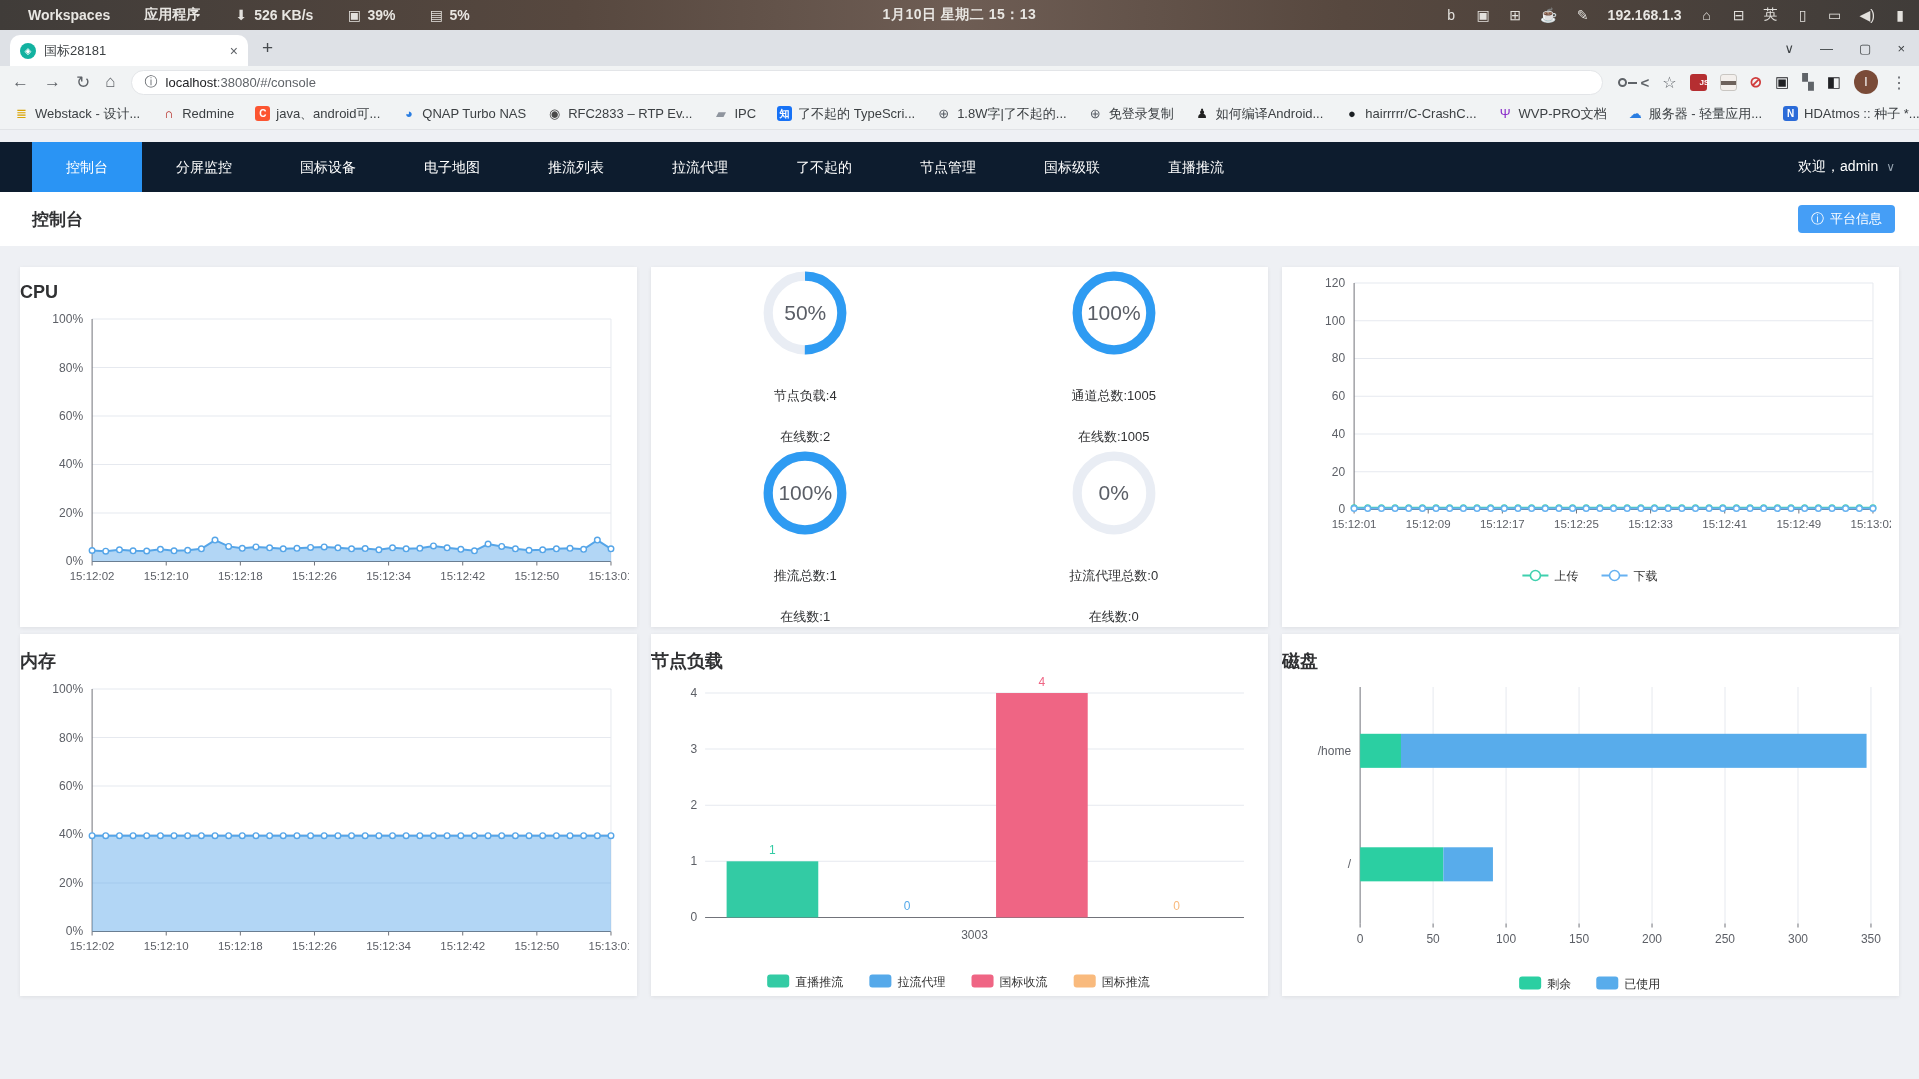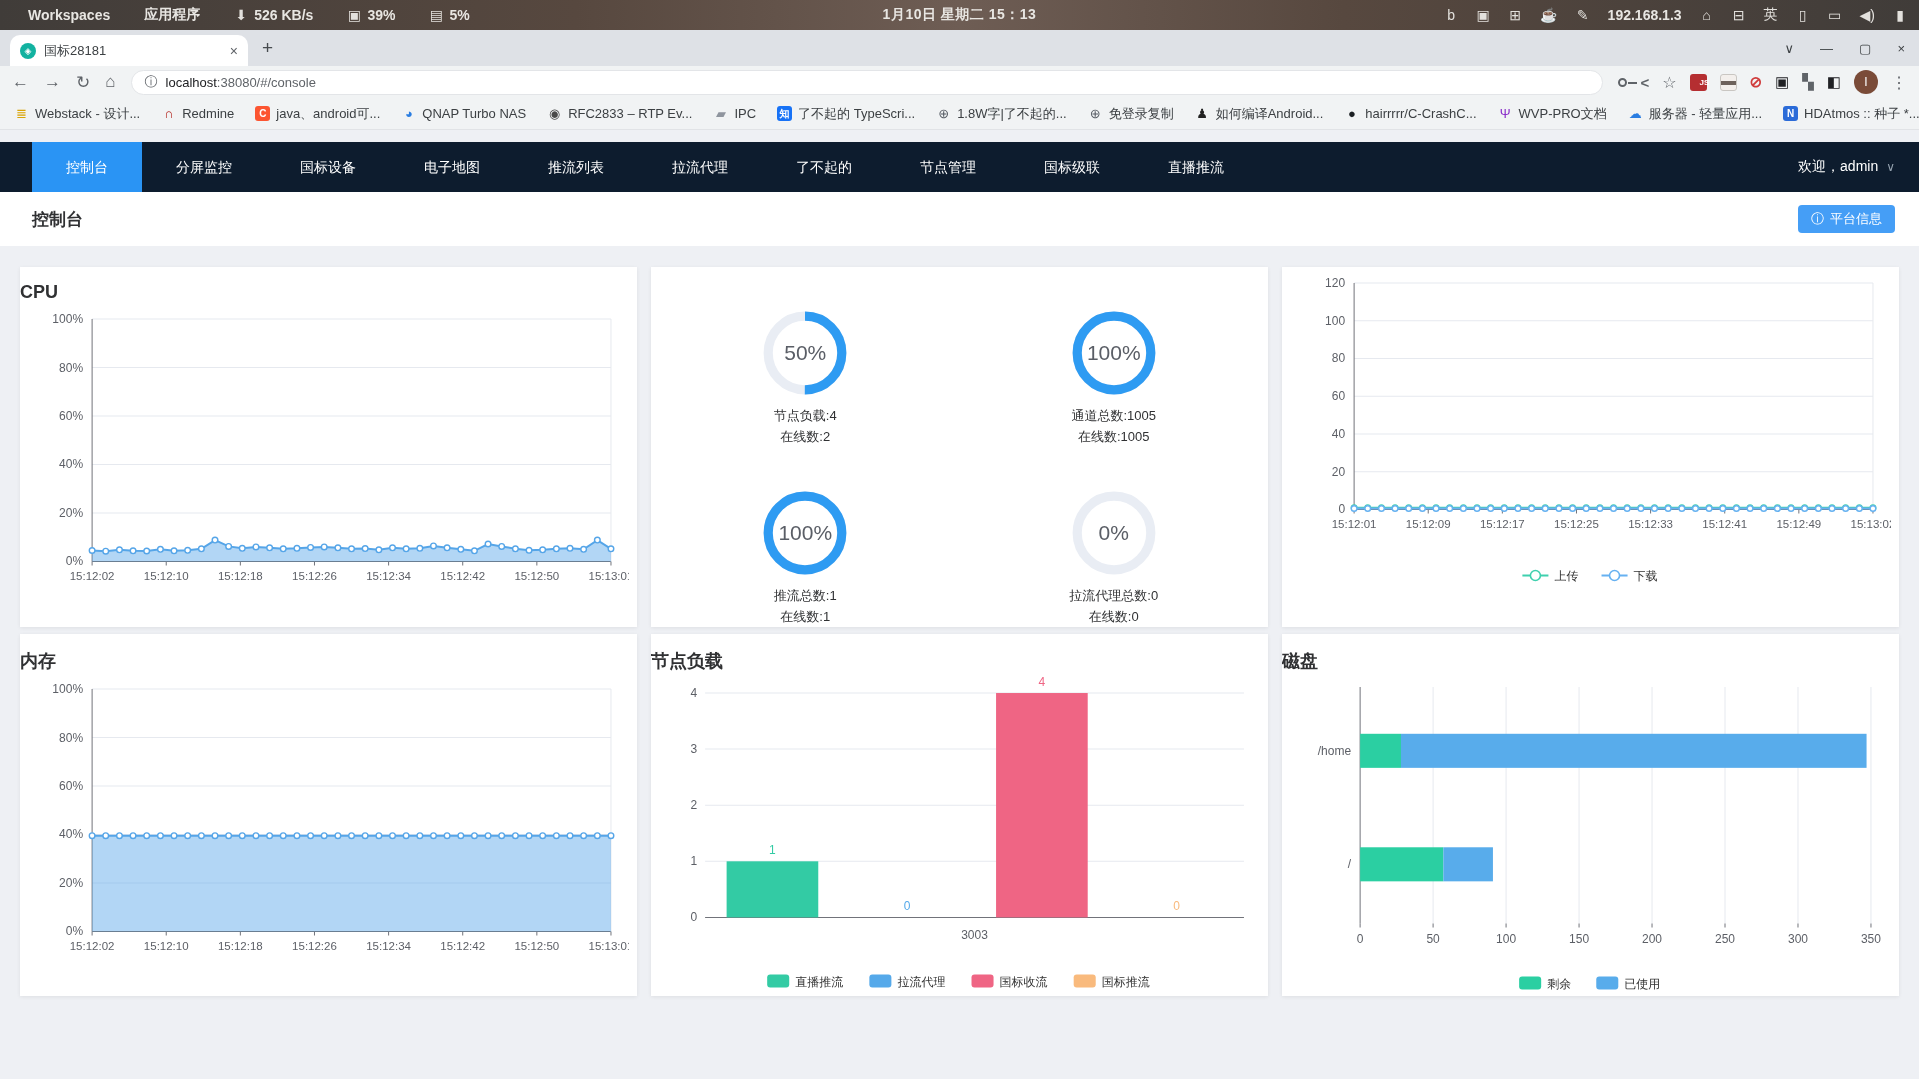--- a/index.html
+++ b/index.html
@@ -70,21 +70,21 @@
     font-size:13px;display:flex;align-items:center;gap:6px;font-family:inherit;cursor:pointer;}
 
   .content{flex:1;padding:21px 20px 0;display:grid;grid-template-columns:repeat(3,1fr);
     grid-template-rows:360px 362px;gap:7px 14px;}
   .panel{background:#fff;box-shadow:0 1px 4px rgba(0,0,0,.07);overflow:hidden;}
   .panel-title{text-align:left;font-size:18px;font-weight:bold;color:#303133;margin-top:15px;}
   .chart{padding:0 8px;margin-top:4px;}
   .chart svg{width:100%;height:auto;display:block;}
 
   .donut-grid{display:grid;grid-template-columns:1fr 1fr;grid-template-rows:1fr 1fr;height:100%;}
-  .donut-cell{display:flex;flex-direction:column;align-items:center;justify-content:flex-end;gap:2px;}
+  .donut-cell{display:flex;flex-direction:column;align-items:center;justify-content:space-between;gap:2px;}
   .donut{position:relative;width:92px;height:92px;margin-bottom:6px;}
   .donut .pct{position:absolute;inset:0;display:flex;align-items:center;justify-content:center;
     font-size:21px;color:#5a5e66;}
   .dlabel{font-size:13px;color:#303133;line-height:1.45;}
 </style>
 </head>
 <body>
 
 <div class="sysbar">
   <div class="sys-left">

